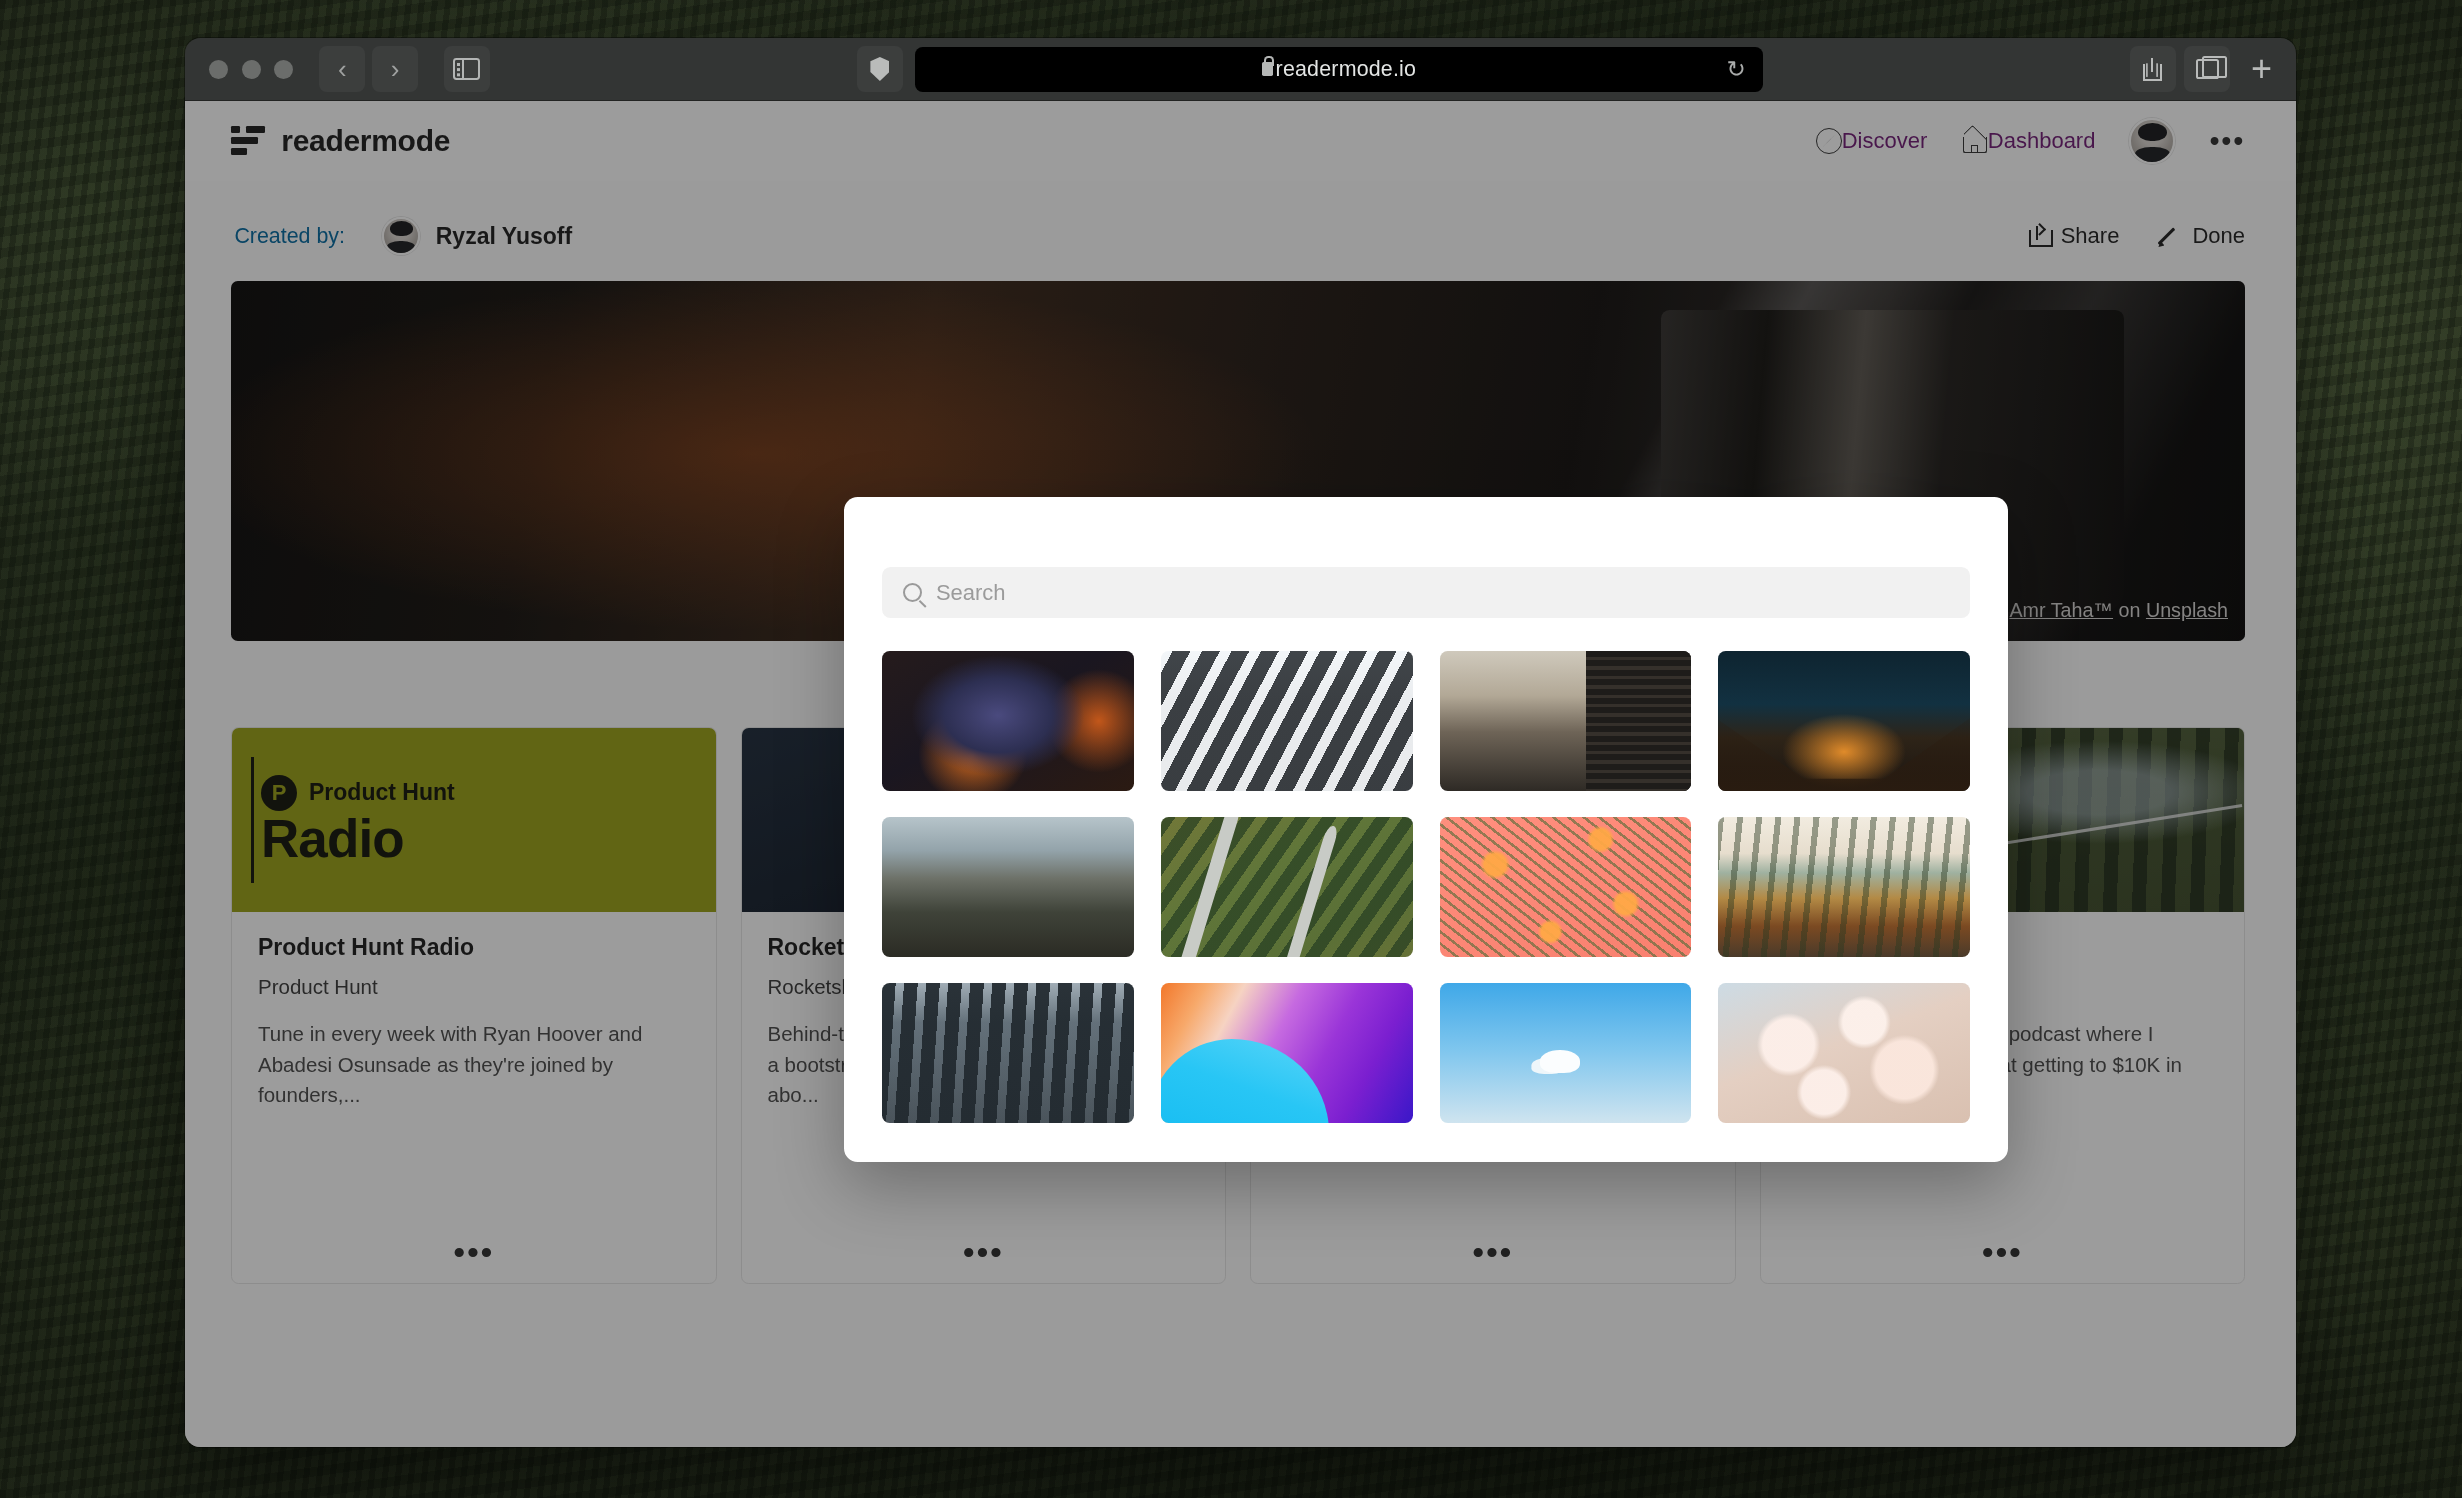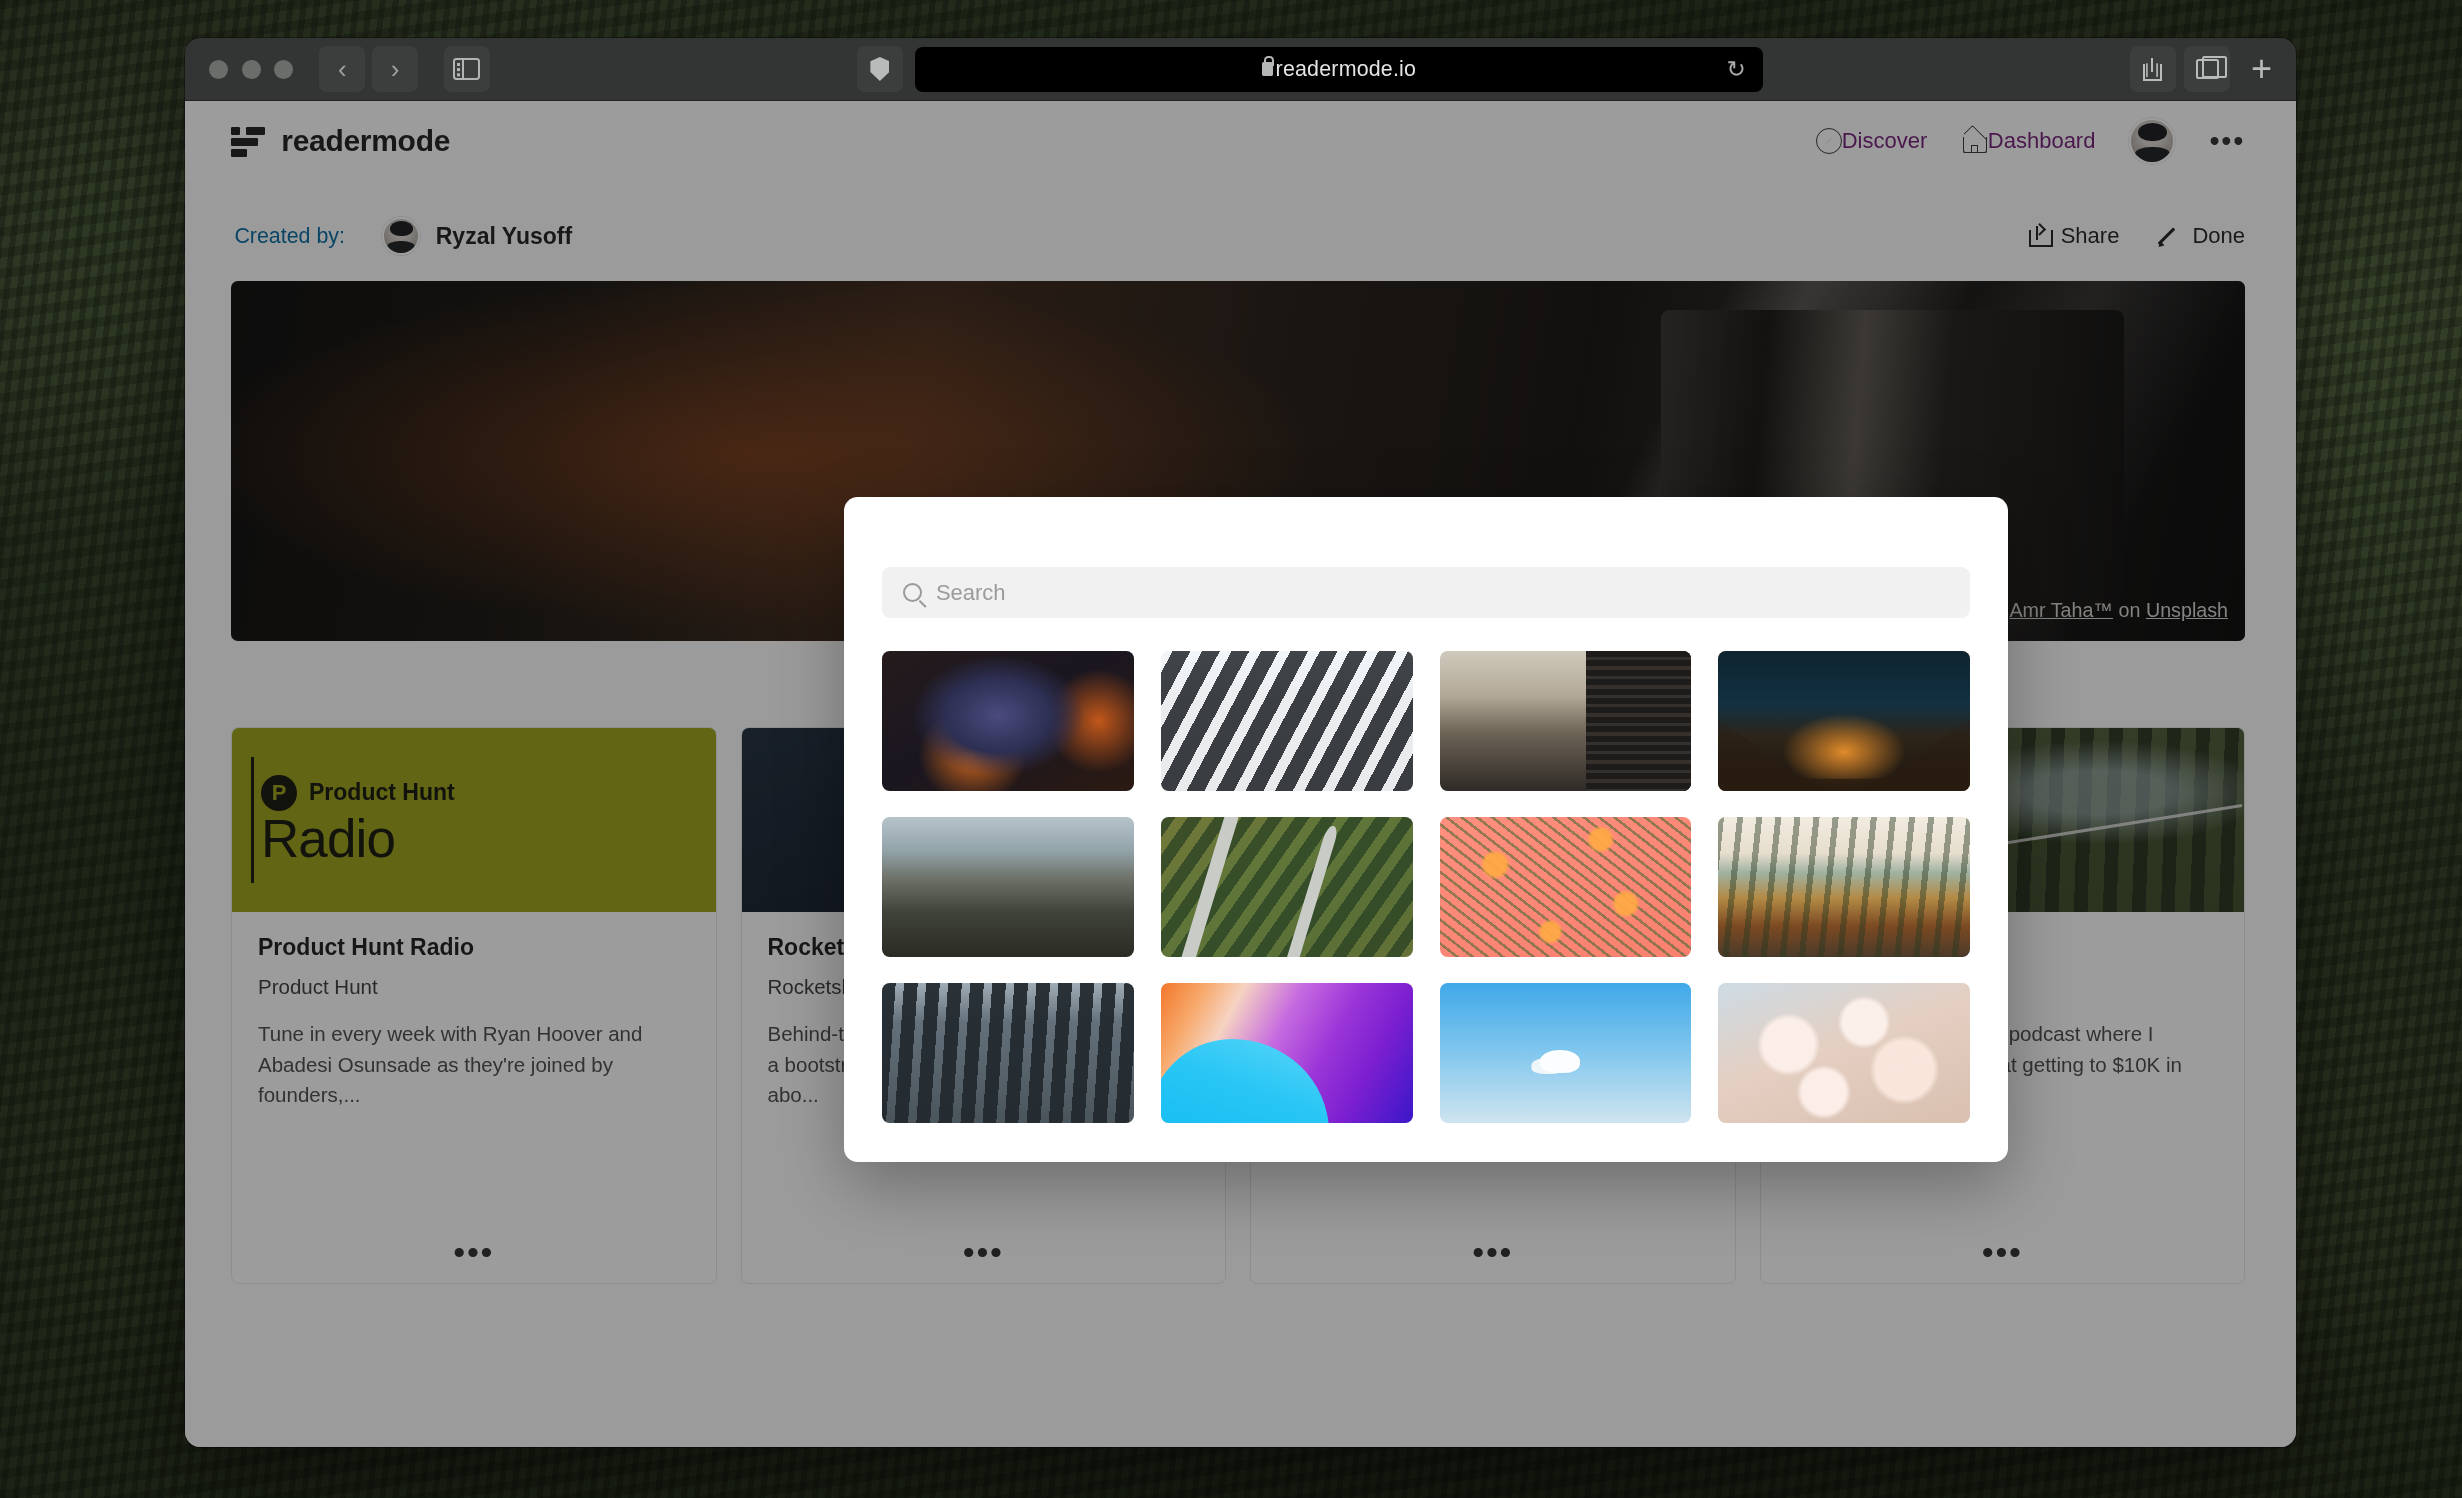--- a/index.html
+++ b/index.html
@@ -88,21 +88,21 @@
 
   
   .page { position:relative; height: calc(100% - 63px); background:#fdfdfd; overflow:hidden; }
   .page-dim { position:absolute; inset:0; background:rgba(20,20,20,.42); z-index:40; }
 
   
   .appheader {
     height: 80px; display:flex; align-items:center;
     padding: 0 51px 0 46px; background:#fff;
   }
-  .logo-wrap { display:flex; align-items:flex-end; gap:16.3px; }
+  .logo-wrap { display:flex; align-items:center; gap:16.3px; }
   .logo-mark { width:34px; height:31px; position:relative; }
   .logo-mark i { position:absolute; left:0; background:#1c1c1c; border-radius:1.3px; display:block; }
   .lm1 { top:0; width:9.4px; height:7.7px; }
   .lm1b { top:0; left:14.6px !important; width:19.7px; height:7.7px; }
   .lm2 { top:11px; width:27px; height:7.7px; }
   .lm3 { top:22px; width:16.3px; height:7.7px; }
   .brand { font-size:30px; font-weight:700; color:#1d1d1d; letter-spacing:-0.3px; }
   .nav { margin-left:auto; display:flex; align-items:center; gap:34px; }
   .navitem { display:flex; align-items:center; gap:0; font-size:22px; color:#701a75; }
   .compass { width:26px; height:26px; border:1.9px solid #333; border-radius:50%; position:relative; }
@@ -172,21 +172,21 @@
 
   
   .cards { display:flex; gap:24px; margin-top:86px; }
   .card { flex:1; background:#fff; border:0.9px solid #e6e6e6; border-radius:7.7px; overflow:hidden; min-height:557px; display:flex; flex-direction:column; }
   .card-img { height:184px; position:relative; }
   .ci-ph { background:#9aa016; display:flex; flex-direction:column; justify-content:center; padding-left:29px; }
   .ph-bar { position:absolute; left:19px; top:29px; bottom:29px; width:3.4px; background:#12130a; }
   .ph-top { display:flex; align-items:center; gap:12px; }
   .ph-badge { width:36px; height:36px; border-radius:50%; background:#12130a; color:#9aa016; font-size:22px; font-weight:700; display:flex; align-items:center; justify-content:center; }
   .ph-name { font-size:23px; font-weight:700; color:#12130a; }
-  .ph-radio { font-size:53px; font-weight:400; color:#12130a; line-height:1; margin-top:1.7px; letter-spacing:-0.9px; }
+  .ph-radio { font-size:53px; font-weight:700; color:#12130a; line-height:1; margin-top:1.7px; letter-spacing:-0.9px; }
   .ci-rocket { background: linear-gradient(160deg,#1d2a3a,#0d1420); }
   .ci-indie { background: linear-gradient(160deg,#2b2b33,#101014); }
   .ci-boot {
     background:
       radial-gradient(ellipse 50% 40% at 70% 35%, rgba(190,205,215,.55) 0 30%, rgba(60,70,50,0) 70%),
       repeating-linear-gradient(92deg, rgba(34,46,26,.85) 0 13.7px, rgba(76,92,54,.55) 13.7px 29px),
       linear-gradient(175deg, #53613d 0%, #35421f 60%, #2a3519 100%);
     position:relative;
   }
   .ci-boot .bigS { position:absolute; left:10.3px; top:1.7px; font-size:103px; font-weight:800; color:rgba(220,220,220,.82); line-height:1; }

